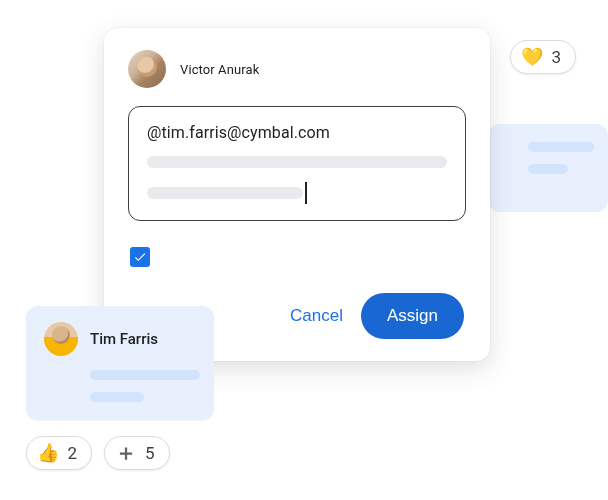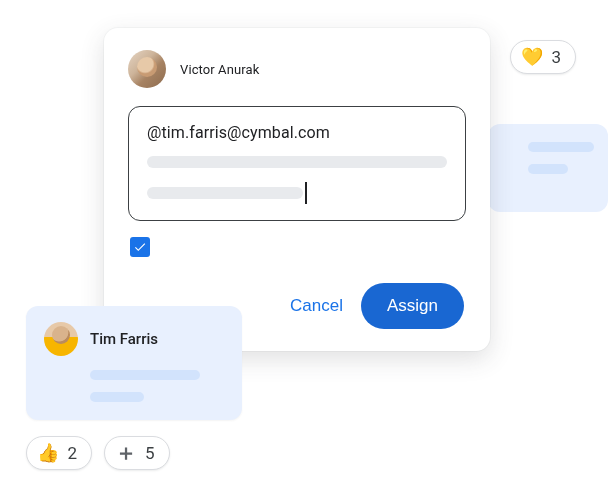--- a/index.html
+++ b/index.html
@@ -53,21 +53,21 @@
   .avatar.small { width:34px; height:34px; }
   .avatar.yellow-shirt { background: linear-gradient(180deg,#e7c9a8 0 45%, #f7b500 45% 100%); }
   .avatar.yellow-shirt::after{ left:8px; top:4px; width:18px; height:18px;
     background: radial-gradient(circle at 40% 35%, #d9b38c 0 55%, #b98b5e 60% 100%); }
   .commenter-name { font-size: 13px; letter-spacing: .1px; }
 
   .comment-box {
     border: 1.6px solid #3c4043;
     border-radius: 12px;
     padding: 16px 18px 16px 18px;
-    margin-bottom: 16px;
+    margin-bottom: 26px;
   }
   .mention { font-size: 16px; margin-bottom: 14px; letter-spacing: .1px; }
   .ph-line { height: 12px; background: #e8eaed; border-radius: 7px; margin-bottom: 14px; }
   .ph-row { display:flex; align-items:center; gap:0; }
   .ph-line.short { width: 52%; margin-bottom: 0; }
   .caret {
     width: 1.6px; height: 22px; background: #202124; margin-left: 2px;
     animation: blink 1.1s steps(1) infinite;
   }
   @keyframes blink { 50% { opacity: 0; } }
@@ -82,21 +82,21 @@
 
   .dlg-actions { display:flex; justify-content:flex-end; align-items:center; gap:14px; padding-right:2px; }
   .btn-cancel { color:#1a73e8; font-size:17px; font-weight:500; background:none; border:none; cursor:pointer; padding:6px 4px; }
   .btn-assign {
     background:#1967d2; color:#fff; font-size:17px; font-weight:500; border:none;
     padding:13px 26px; border-radius:24px; cursor:pointer;
   }
 
   
   .user-card {
-    position:absolute; left:26px; top:306px; width:216px;
+    position:absolute; left:26px; top:306px; width:188px;
     background:#e8f0fe; border-radius:12px; padding:16px 18px 18px 18px;
     box-shadow: 0 1px 2px rgba(60,64,67,.06);
   }
   .user-card .row { display:flex; align-items:center; gap:12px; margin-bottom:14px; }
   .user-card .name { font-size:15px; font-weight:500; color:#202124; }
   .user-card .bar { height:10px; background:#d2e3fc; border-radius:6px; margin-left:46px; margin-bottom:12px; width:110px; }
   .user-card .bar.b2 { width:54px; margin-bottom:0; }
 
   
   .chip {

